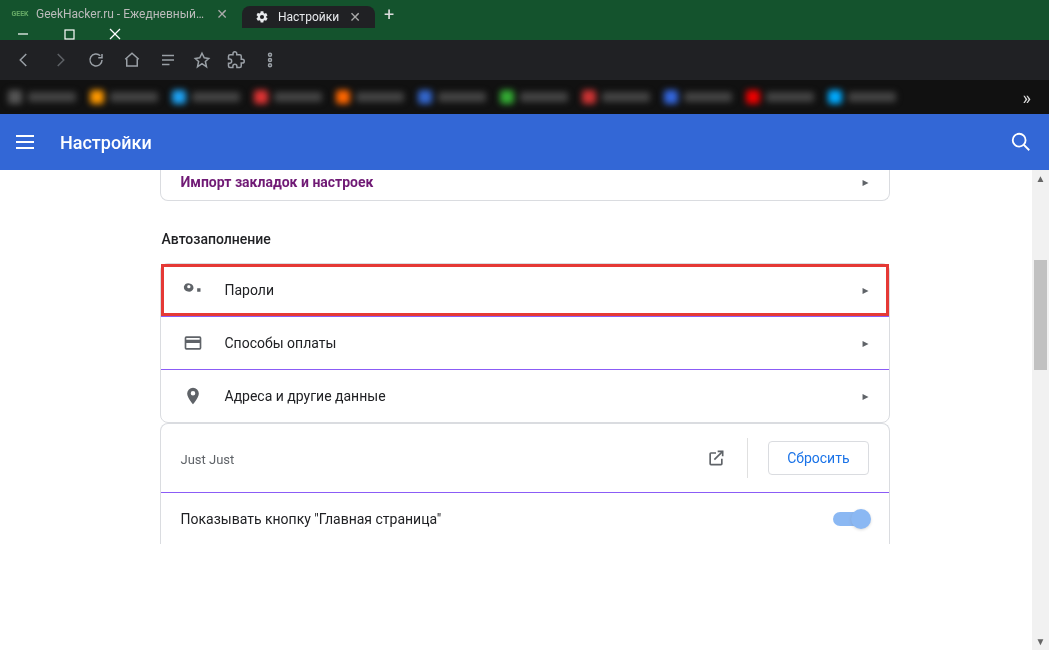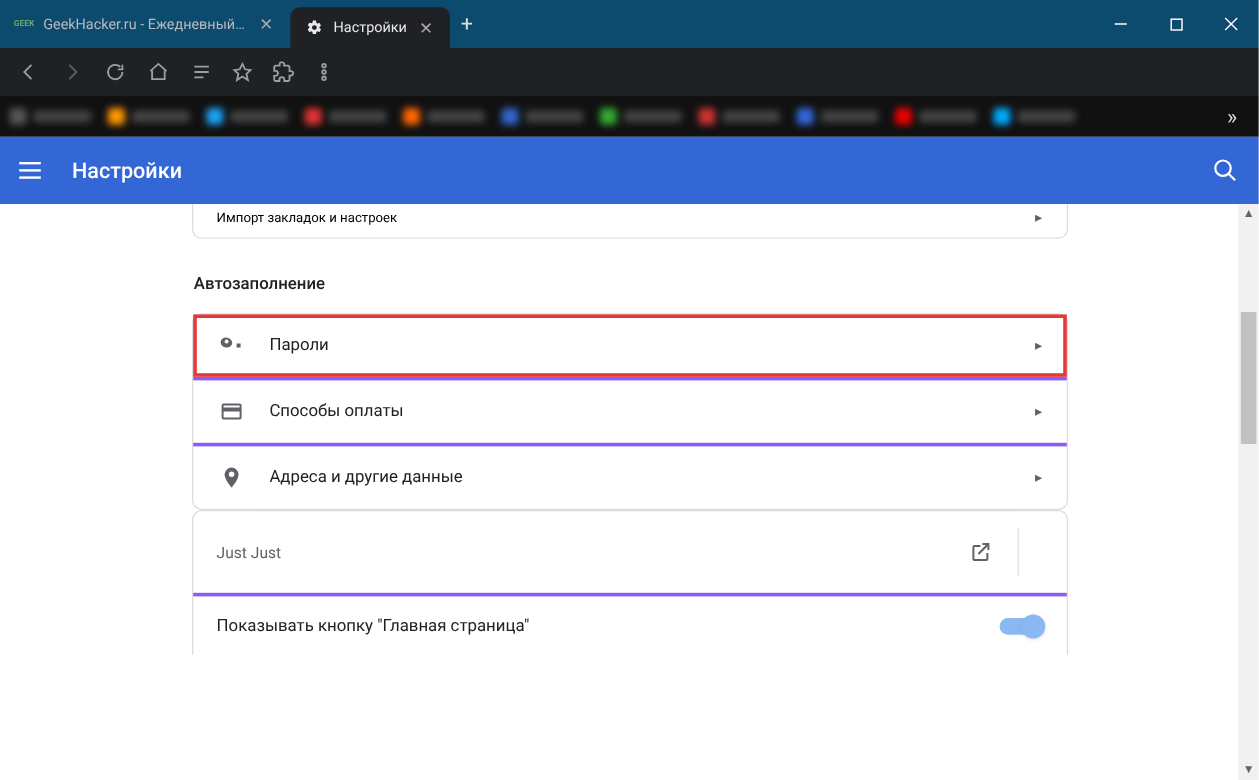--- a/index.html
+++ b/index.html
@@ -1,19 +1,19 @@
 <!DOCTYPE html>
 <html><head>
 <meta charset="utf-8">
 <style>
   * { box-sizing: border-box; margin: 0; padding: 0; font-family: "Segoe UI", Roboto, Arial, sans-serif; }
   body { width: 1049px; height: 650px; overflow: hidden; background: #fff; }
 
   
-  .titlebar { height: 40px; background: #0c4a6e; display: flex; align-items: stretch; }
+  .titlebar { height: 40px; background: #14532d; display: flex; align-items: stretch; flex-direction: column; }
   .tabs { display: flex; height: 100%; flex: 1; }
   .tab { display: flex; align-items: center; gap: 8px; padding: 0 12px; color: #bbb; font-size: 12px; max-width: 250px; cursor: default; }
   .tab.active { background: #202124; color: #e8eaed; border-top-left-radius: 8px; border-top-right-radius: 8px; margin-top: 6px; }
   .tab .favicon { width: 16px; height: 16px; display: flex; align-items: center; justify-content: center; font-size: 10px; color: #888; }
   .tab .label { white-space: nowrap; overflow: hidden; text-overflow: ellipsis; max-width: 170px; }
   .tab .close { width: 16px; height: 16px; display:flex; align-items:center; justify-content:center; color:#aaa; font-size:14px; }
   .newtab { width: 28px; display:flex; align-items:center; justify-content:center; color:#ddd; font-size:18px; }
   .win-controls { display:flex; }
   .win-btn { width:46px; display:flex; align-items:center; justify-content:center; color:#fff; font-size:14px; }
   .win-btn svg { stroke:#fff; fill:none; }
@@ -51,21 +51,21 @@
   .scrollbar-arrow.top { top:0; }
   .scrollbar-arrow.bot { bottom:0; }
 
   .page { width: 730px; margin: 0 auto; padding-top:0; }
 
   .card { border:1px solid #dadce0; border-radius:8px; background:#fff; }
   .card.partial-top { border-top-left-radius:0; border-top-right-radius:0; border-top:none; margin-top:-2px; }
   .card.partial-bot { border-bottom:none; border-bottom-left-radius:0; border-bottom-right-radius:0; }
 
   .row { display:flex; align-items:center; padding: 14px 20px; min-height:52px; }
-  .row + .row { border-top:3px solid #8b5cf6; }
+  .row + .row { border-top:1px solid #8b5cf6; }
   .row .ricon { width:24px; height:24px; margin-right:20px; color:#5f6368; display:flex; align-items:center; justify-content:center; }
   .row .ricon svg { width:20px; height:20px; fill:#5f6368; }
   .row .rlabel { flex:1; color:#202124; font-size:14px; }
   .row .rlabel .sub { color:#5f6368; font-size:13px; margin-top:2px; }
   .row .arrow { color:#5f6368; font-size:12px; }
   .row.cut { color:#bbb; }
   .row.cut .rlabel { color:#ccc; text-decoration:none; }
 
   .section-title { font-size:14px; color:#202124; font-weight:500; margin: 30px 0 16px 2px; }
 
@@ -239,21 +239,21 @@
   <div class="scrollbar-v">
     <div class="scrollbar-arrow top">▲</div>
     <div class="scrollbar-thumb"></div>
     <div class="scrollbar-arrow bot">▼</div>
   </div>
 
   <div class="page">
 
     <div class="card partial-top">
       <div class="row cut" style="padding-top:6px; padding-bottom:10px; min-height:0; color:#ccc;">
-        <span class="rlabel" style="font-size:11px; color:#000000; text-decoration:line-through; text-decoration-color:transparent;">Импорт закладок и настроек</span>
+        <span class="rlabel" style="font-size:14px; color:#701a75; text-decoration:line-through; text-decoration-color:transparent;font-weight:bold;">Импорт закладок и настроек</span>
         <span class="arrow">▸</span>
       </div>
     </div>
 
     <div class="section-title">Автозаполнение</div>
     <div class="card">
       <div class="row highlight">
         <span class="ricon">
           <svg viewBox="0 0 24 24">
               <path d="M12.65 10A6 6 0 0 0 1 8a6 6 0 0 0 11.65 2H17v4h4v-4h2V10zM7 10a2 2 0 1 1 0-4 2 2 0 0 1 0 4z"></path>
@@ -288,20 +288,21 @@
           <div class="sub">Just Just</div>
         </div>
         <span class="open-ext">
           <svg viewBox="0 0 24 24">
               <path d="M14 4h6v6"></path>
               <path d="M20 4 10 14"></path>
               <path d="M19 13v6a1 1 0 0 1-1 1H6a1 1 0 0 1-1-1V7a1 1 0 0 1 1-1h6"></path>
             </svg>
         </span>
         <span class="sep-v"></span>
+        <button class="btn-outline">Сбросить</button>
       </div>
       <div class="row">
         <div class="rlabel">
           <div>Показывать кнопку "Главная страница"</div>
         </div>
         <div class="toggle-wrap">
           <div class="toggle">
               <div class="knob"></div>
             </div>
         </div>

